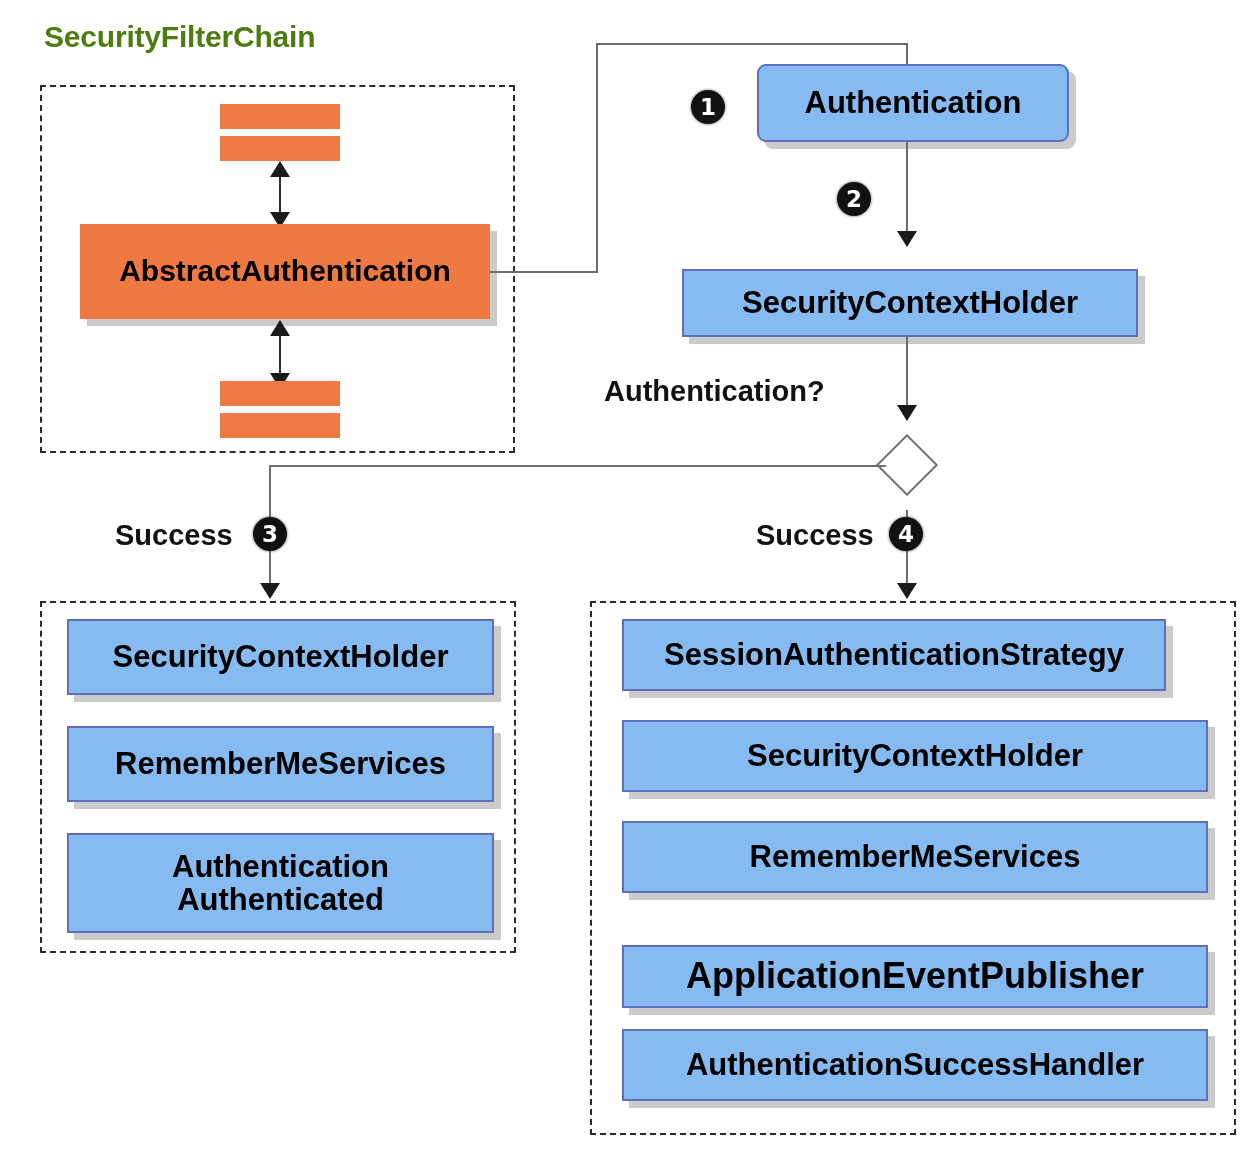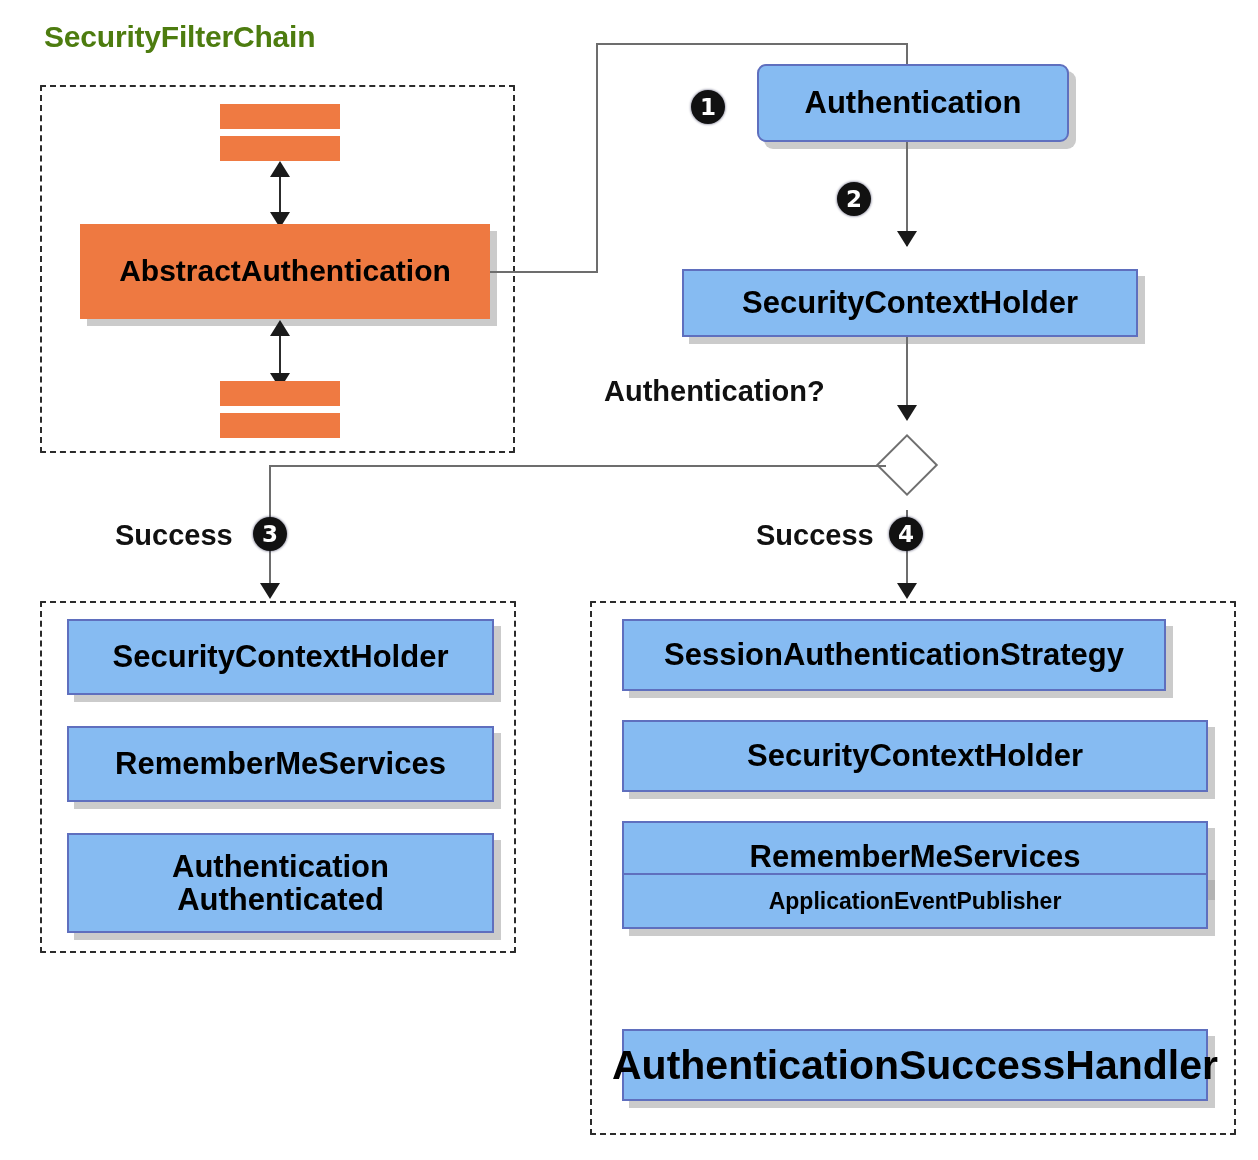--- a/index.html
+++ b/index.html
@@ -210,21 +210,21 @@
   </div>
 
   <div class="abs node node-blue" style="left:622px; top:720px; width:586px; height:72px; font-size:31px;">
     <span class="node-text">SecurityContextHolder</span>
   </div>
 
   <div class="abs node node-blue" style="left:622px; top:821px; width:586px; height:72px; font-size:31px;">
     <span class="node-text">RememberMeServices</span>
   </div>
 
-  <div class="abs node node-blue" style="left:622px; top:873px; width:586px; height:56px; font-size:23px;">
+  <div class="abs node node-blue" style="left:622px; top:945px; width:586px; height:63px; font-size:36px;">
     <span class="node-text">ApplicationEventPublisher</span>
   </div>
 
-  <div class="abs node node-blue" style="left:622px; top:1029px; width:586px; height:72px; font-size:41px;">
+  <div class="abs node node-blue" style="left:622px; top:1029px; width:586px; height:72px; font-size:31px;">
     <span class="node-text">AuthenticationSuccessHandler</span>
   </div>
 
 </div>
 
 </body></html>

